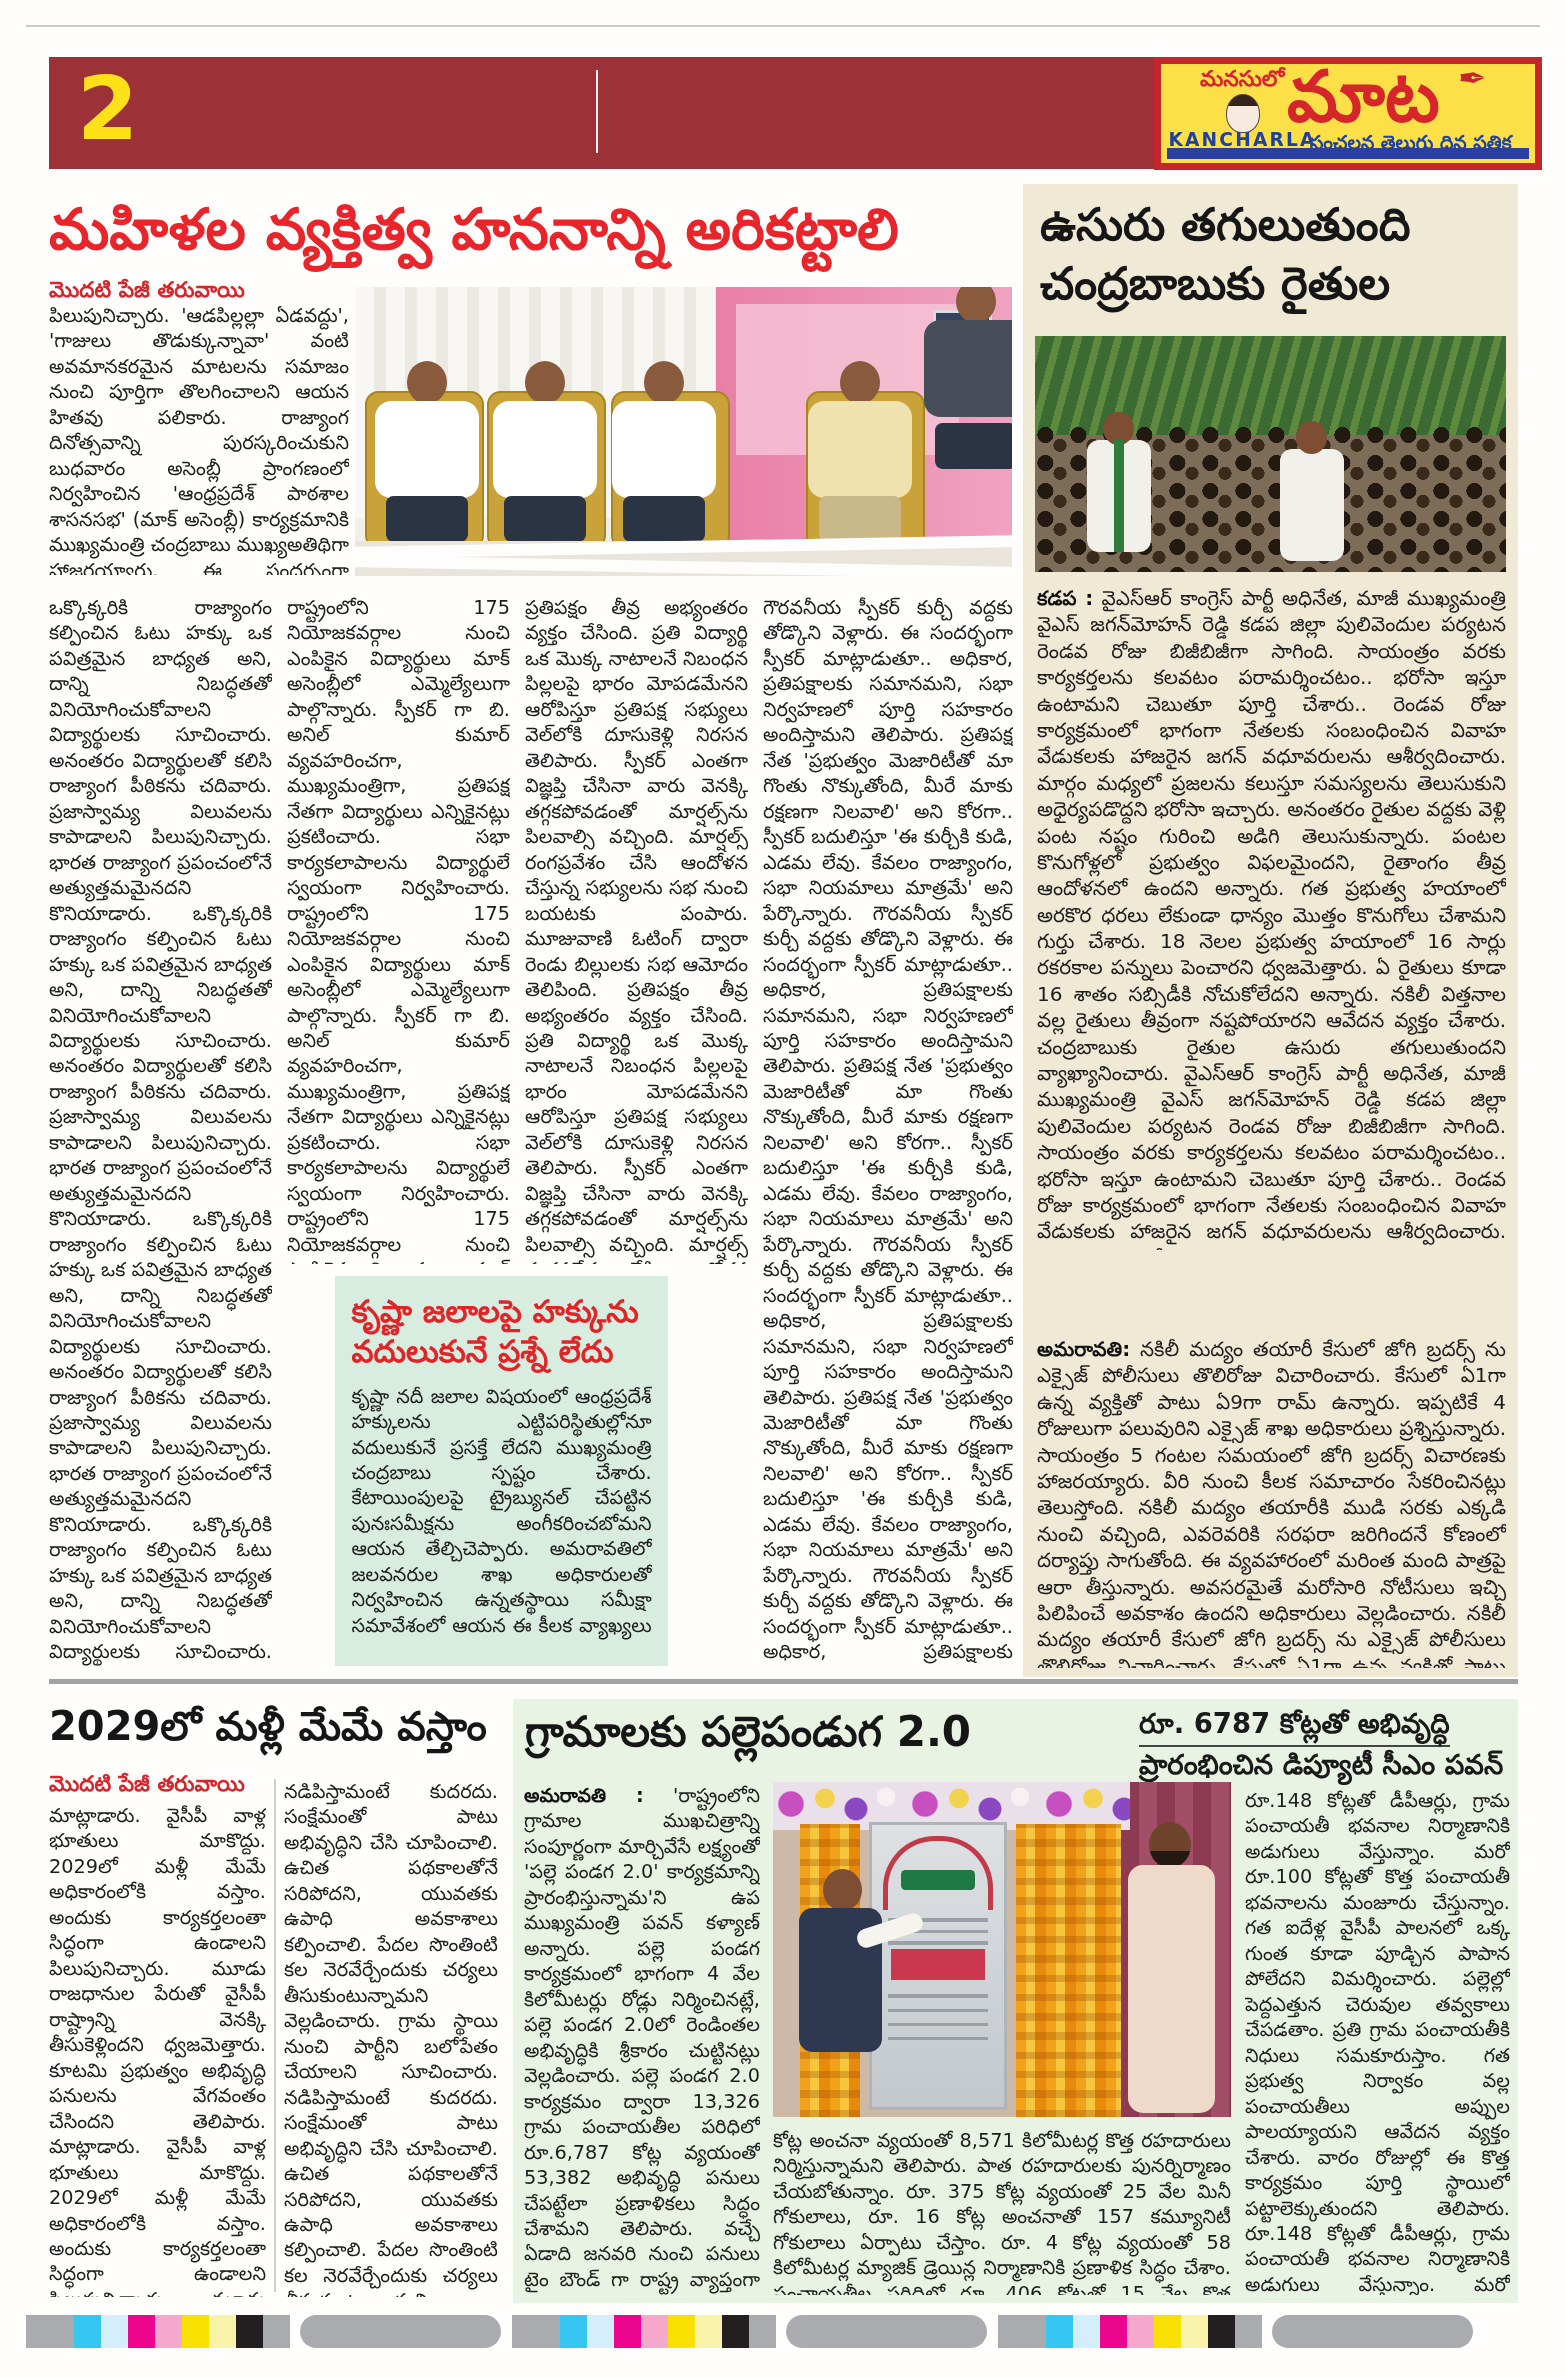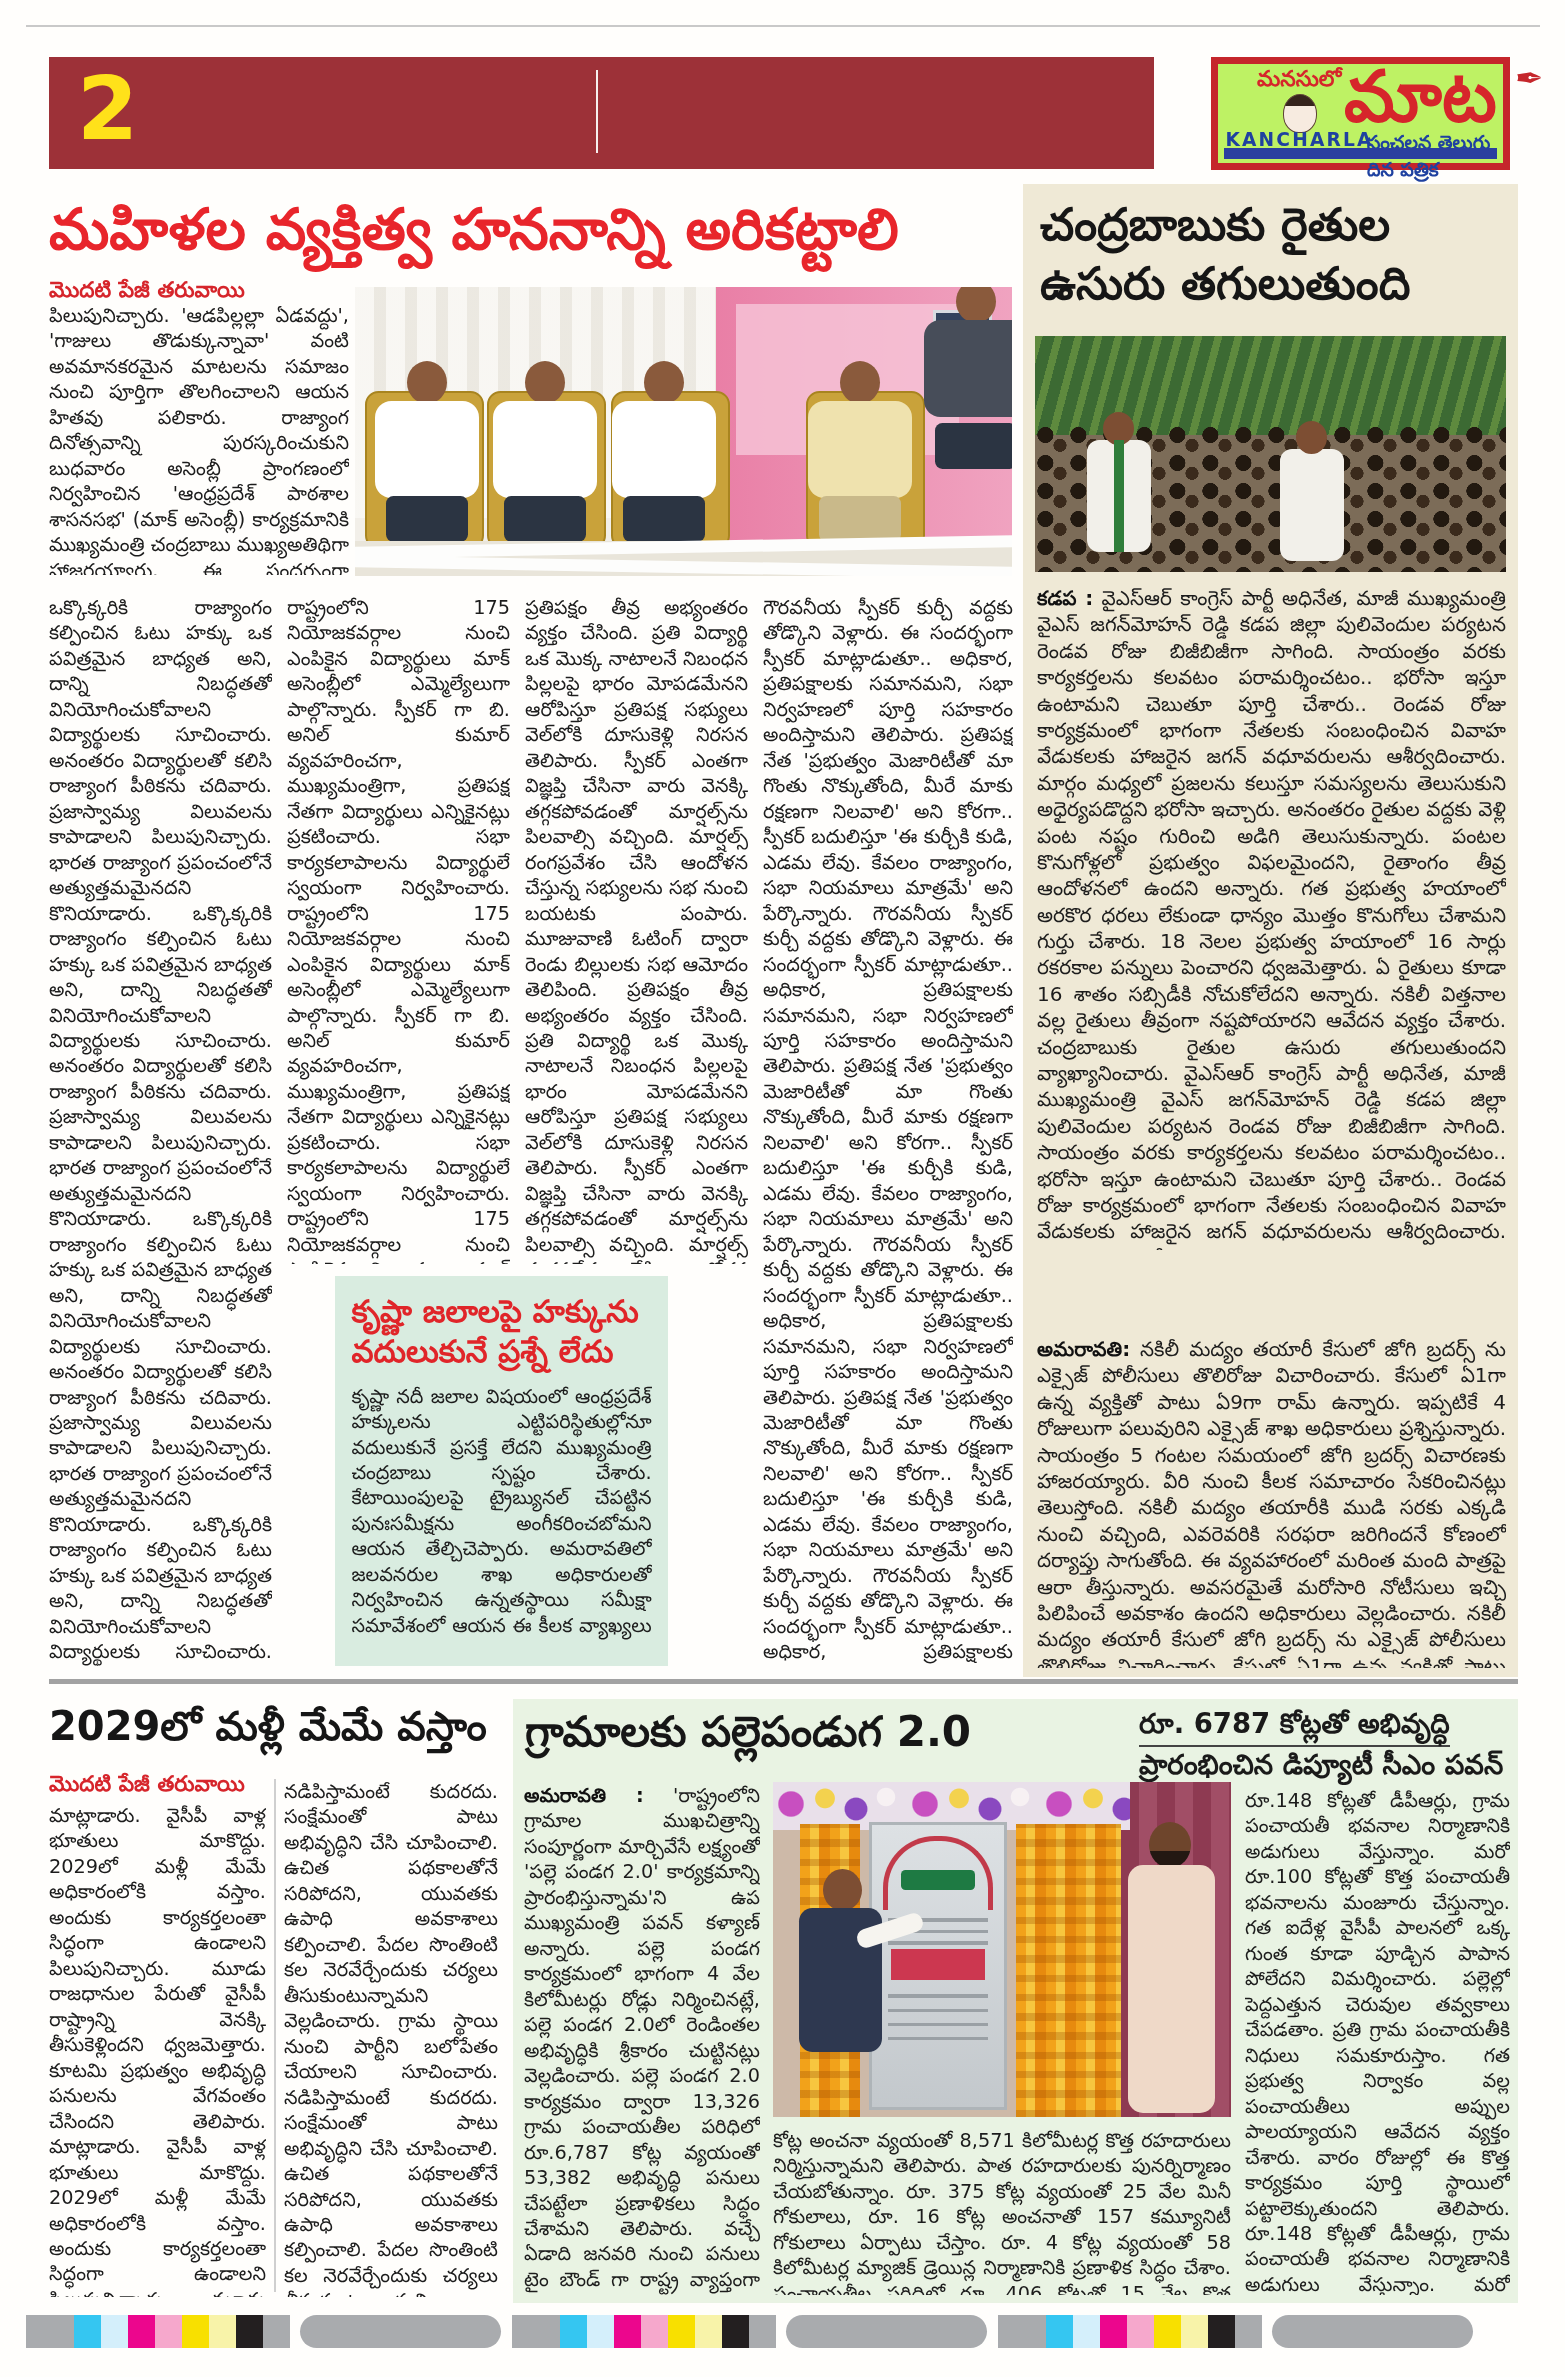--- a/index.html
+++ b/index.html
@@ -13,21 +13,21 @@
   .page-num{position:absolute;left:28px;top:-1.5px;font-size:88px;font-weight:800;color:#ffe11a;line-height:1.2}
   .date-block{position:absolute;left:178px;top:12px;width:320px;text-align:center;color:#fff;font-weight:700}
   .date-block .day{font-size:33px;line-height:1.15}
   .date-block .dt{font-size:36px;line-height:1.2}
   .band-divider{position:absolute;left:547px;top:13.4px;width:2.2px;height:83px;background:rgba(255,255,255,.92)}
   .section-block{position:absolute;left:576px;top:10.4px;width:446px;text-align:center}
   .sec-en{display:inline-block;font-size:42px;font-weight:800;color:#ffe11a;letter-spacing:2.2px;
           border-bottom:3px solid #fff;padding-bottom:6px}
   .sec-te{font-size:28px;font-weight:700;color:#fff;margin-top:6px}
   
-  .logo{left:1211px;top:57px;width:299px;height:113px;background:#bef264;border:7.4px solid #c5262b}
+  .logo{left:1154px;top:57px;width:388px;height:113px;background:#fde047;border:7.4px solid #c5262b}
   .logo .tagline{position:absolute;left:39px;top:1.5px;font-size:22px;font-weight:700;color:#d6252b}
   .logo .face{position:absolute;left:65px;top:30px;width:34px;height:39px;border-radius:50% 50% 46% 46%;
               border:1.5px solid #5d4336;background:linear-gradient(#35241c 0 30%,#f7ebe0 30%)}
   .logo .title{position:absolute;left:126px;top:-10.4px;font-size:71px;font-weight:800;color:#d6252b;line-height:1.2}
   .logo .nib{position:absolute;left:297px;top:-6px;font-size:34px;color:#c5262b}
   .logo .publisher{position:absolute;left:7.4px;top:65px;font-size:18.6px;font-weight:800;color:#1f41a0;letter-spacing:2.2px}
   .logo .subtitle{position:absolute;left:149px;top:67px;font-size:19px;font-weight:700;color:#1f41a0}
   .logo .bluebar{position:absolute;left:6px;right:6px;bottom:4.5px;height:10.4px;background:#2a3f9f}
   
   .hl-main{left:49px;top:194px;width:967px;font-size:57px;font-weight:800;color:#e8252b;line-height:1.25}
@@ -186,22 +186,22 @@
   <div class="abs body-text" style="left:763px;top:595px;width:250px;height:1071px">గౌరవనీయ స్పీకర్ కుర్చీ వద్దకు తోడ్కొని వెళ్లారు. ఈ సందర్భంగా స్పీకర్ మాట్లాడుతూ.. అధికార, ప్రతిపక్షాలకు సమానమని, సభా నిర్వహణలో పూర్తి సహకారం అందిస్తామని తెలిపారు. ప్రతిపక్ష నేత 'ప్రభుత్వం మెజారిటీతో మా గొంతు నొక్కుతోంది, మీరే మాకు రక్షణగా నిలవాలి' అని కోరగా.. స్పీకర్ బదులిస్తూ 'ఈ కుర్చీకి కుడి, ఎడమ లేవు. కేవలం రాజ్యాంగం, సభా నియమాలు మాత్రమే' అని పేర్కొన్నారు. గౌరవనీయ స్పీకర్ కుర్చీ వద్దకు తోడ్కొని వెళ్లారు. ఈ సందర్భంగా స్పీకర్ మాట్లాడుతూ.. అధికార, ప్రతిపక్షాలకు సమానమని, సభా నిర్వహణలో పూర్తి సహకారం అందిస్తామని తెలిపారు. ప్రతిపక్ష నేత 'ప్రభుత్వం మెజారిటీతో మా గొంతు నొక్కుతోంది, మీరే మాకు రక్షణగా నిలవాలి' అని కోరగా.. స్పీకర్ బదులిస్తూ 'ఈ కుర్చీకి కుడి, ఎడమ లేవు. కేవలం రాజ్యాంగం, సభా నియమాలు మాత్రమే' అని పేర్కొన్నారు. గౌరవనీయ స్పీకర్ కుర్చీ వద్దకు తోడ్కొని వెళ్లారు. ఈ సందర్భంగా స్పీకర్ మాట్లాడుతూ.. అధికార, ప్రతిపక్షాలకు సమానమని, సభా నిర్వహణలో పూర్తి సహకారం అందిస్తామని తెలిపారు. ప్రతిపక్ష నేత 'ప్రభుత్వం మెజారిటీతో మా గొంతు నొక్కుతోంది, మీరే మాకు రక్షణగా నిలవాలి' అని కోరగా.. స్పీకర్ బదులిస్తూ 'ఈ కుర్చీకి కుడి, ఎడమ లేవు. కేవలం రాజ్యాంగం, సభా నియమాలు మాత్రమే' అని పేర్కొన్నారు. గౌరవనీయ స్పీకర్ కుర్చీ వద్దకు తోడ్కొని వెళ్లారు. ఈ సందర్భంగా స్పీకర్ మాట్లాడుతూ.. అధికార, ప్రతిపక్షాలకు సమానమని, సభా నిర్వహణలో పూర్తి సహకారం అందిస్తామని తెలిపారు. ప్రతిపక్ష నేత 'ప్రభుత్వం మెజారిటీతో మా గొంతు నొక్కుతోంది, మీరే మాకు రక్షణగా నిలవాలి' అని కోరగా.. స్పీకర్ బదులిస్తూ 'ఈ కుర్చీకి కుడి, ఎడమ లేవు. కేవలం రాజ్యాంగం, సభా నియమాలు మాత్రమే' అని పేర్కొన్నారు.</div>
 
   <div class="abs gbox">
     <div class="h">కృష్ణా జలాలపై హక్కును</div>
     <div class="h">వదులుకునే ప్రశ్నే లేదు</div>
     <div class="b body-text">కృష్ణా నదీ జలాల విషయంలో ఆంధ్రప్రదేశ్ హక్కులను ఎట్టిపరిస్థితుల్లోనూ వదులుకునే ప్రసక్తే లేదని ముఖ్యమంత్రి చంద్రబాబు స్పష్టం చేశారు. కేటాయింపులపై ట్రైబ్యునల్ చేపట్టిన పునఃసమీక్షను అంగీకరించబోమని ఆయన తేల్చిచెప్పారు. అమరావతిలో జలవనరుల శాఖ అధికారులతో నిర్వహించిన ఉన్నతస్థాయి సమీక్షా సమావేశంలో ఆయన ఈ కీలక వ్యాఖ్యలు చేశారు. ఈ అంశంపై రాష్ట్ర వాదనలను బలంగా వినిపించాలని అధికారులను చంద్రబాబు ఆదేశించారు. అయితే, వరద సమయంలో వచ్చే నీటిని మాత్రం వినియోగించుకోవాలని సూచించారు.</div>
   </div>
 
   <div class="abs rpanel"></div>
   <div class="abs hl-right">
+    <div>ఉసురు తగులుతుంది</div>
     <div>చంద్రబాబుకు రైతుల</div>
-    <div>ఉసురు తగులుతుంది</div>
   </div>
 
   <div class="abs photo crowd-photo">
     <div class="leafs"></div>
     <div class="crowd-heads"></div>
     <div class="crowd-fig" style="left:11%;top:44%">
         <div class="head"></div>
         <div class="scarf"></div>
       </div>
     <div class="crowd-fig" style="left:52%;top:48%">

